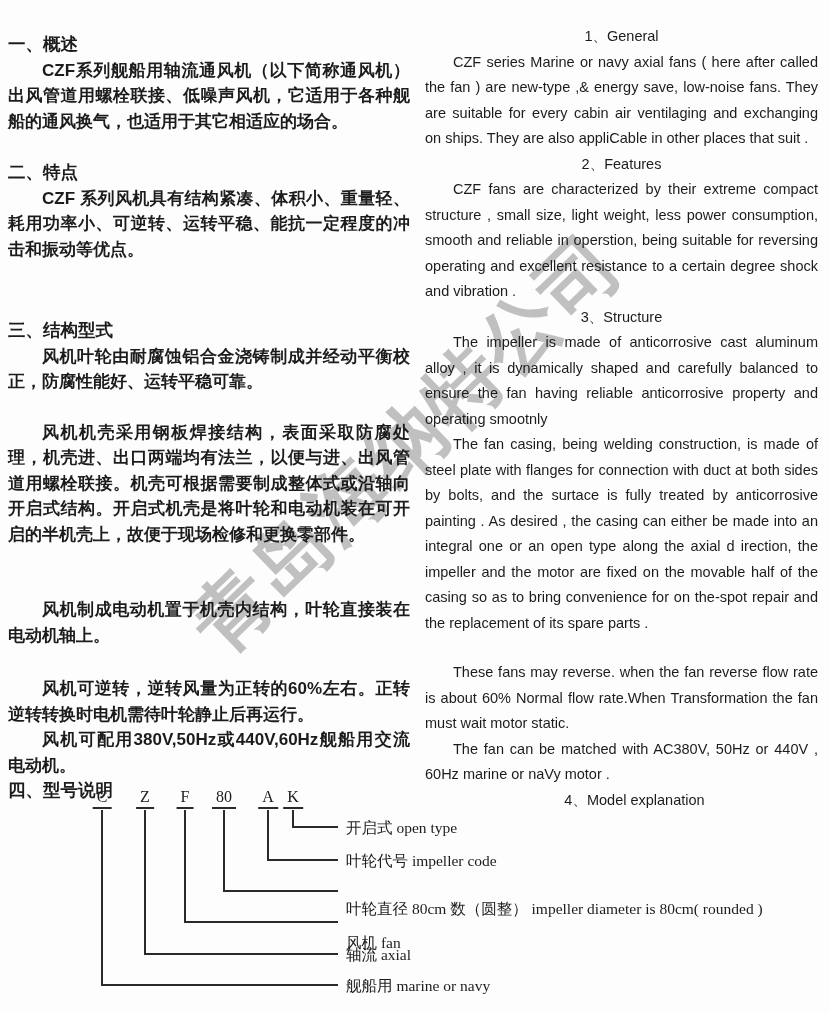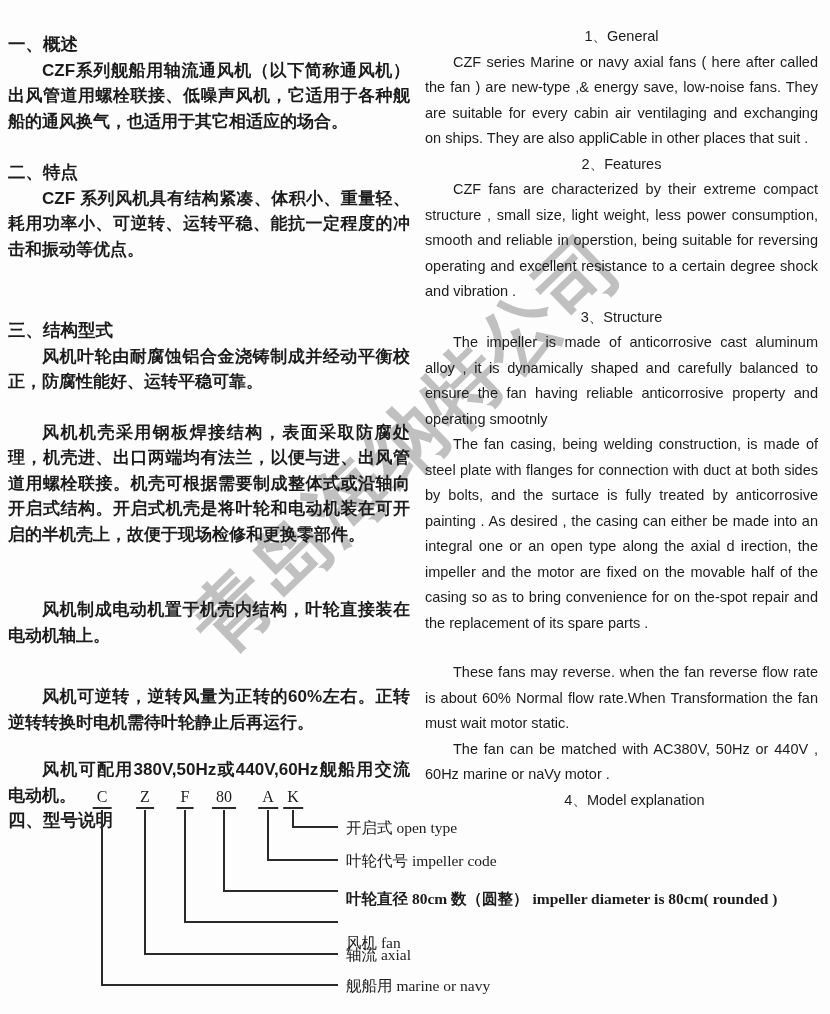--- a/index.html
+++ b/index.html
@@ -34,22 +34,22 @@
     font-weight:700;
     text-align:justify;
     z-index:2;
   }
   .col-left .zh-h { font-size:17.5px; line-height:25.5px; font-weight:700; }
   .col-left p { text-indent:2em; }
   .mt-h2 { margin-top:26px; }
   .mt-h3 { margin-top:56px; }
   .mt-p2 { margin-top:25px; }
   .mt-p3 { margin-top:50px; }
-  .mt-p4 { margin-top:36px; }
-  .mt-p5 { margin-top:22px; }
+  .mt-p4 { margin-top:28px; }
+  .mt-p5 { }
   
   .col-right {
     position:absolute; left:425px; top:24px; width:393px;
     font-size:14.5px; line-height:25.5px;
     text-align:justify;
     z-index:2;
   }
   .col-right .en-h { font-weight:400; text-align:center; }
   .col-right p { text-indent:28px; }
   .gap-sm { margin-top:24px; }
@@ -85,21 +85,21 @@
   .hl3 { left:184px; top:141px; width:154px; }
   .hl4 { left:144px; top:173px; width:194px; }
   .hl5 { left:101px; top:204px; width:237px; }
   .lbl {
     position:absolute; left:346px;
     font-size:15.5px; line-height:22px;
     white-space:nowrap;
     font-family:"Liberation Serif", serif;
     text-align:right;
   }
-  .lbl0 { top:37px; } .lbl1 { top:70px; } .lbl2 { top:108px;font-weight:bold; }
+  .lbl0 { top:37px; } .lbl1 { top:70px; } .lbl2 { top:118px; }
   .lbl3 { top:132px;margin-top:20px; } .lbl4 { top:164px; } .lbl5 { top:195px; }
 </style>
 </head>
 <body>
 
 <div class="page">
 
   <div class="watermark">青岛海纳特公司</div>
 
   <div class="col-left">

